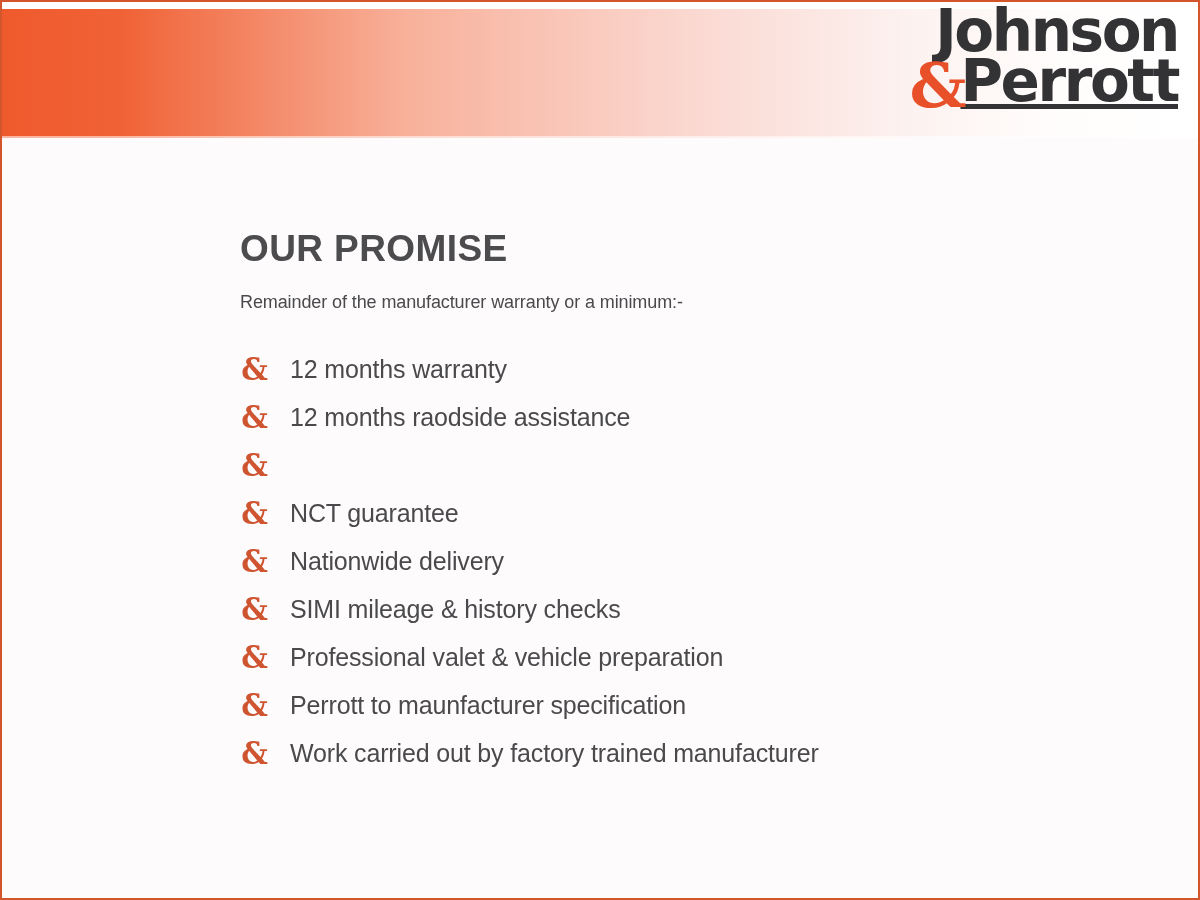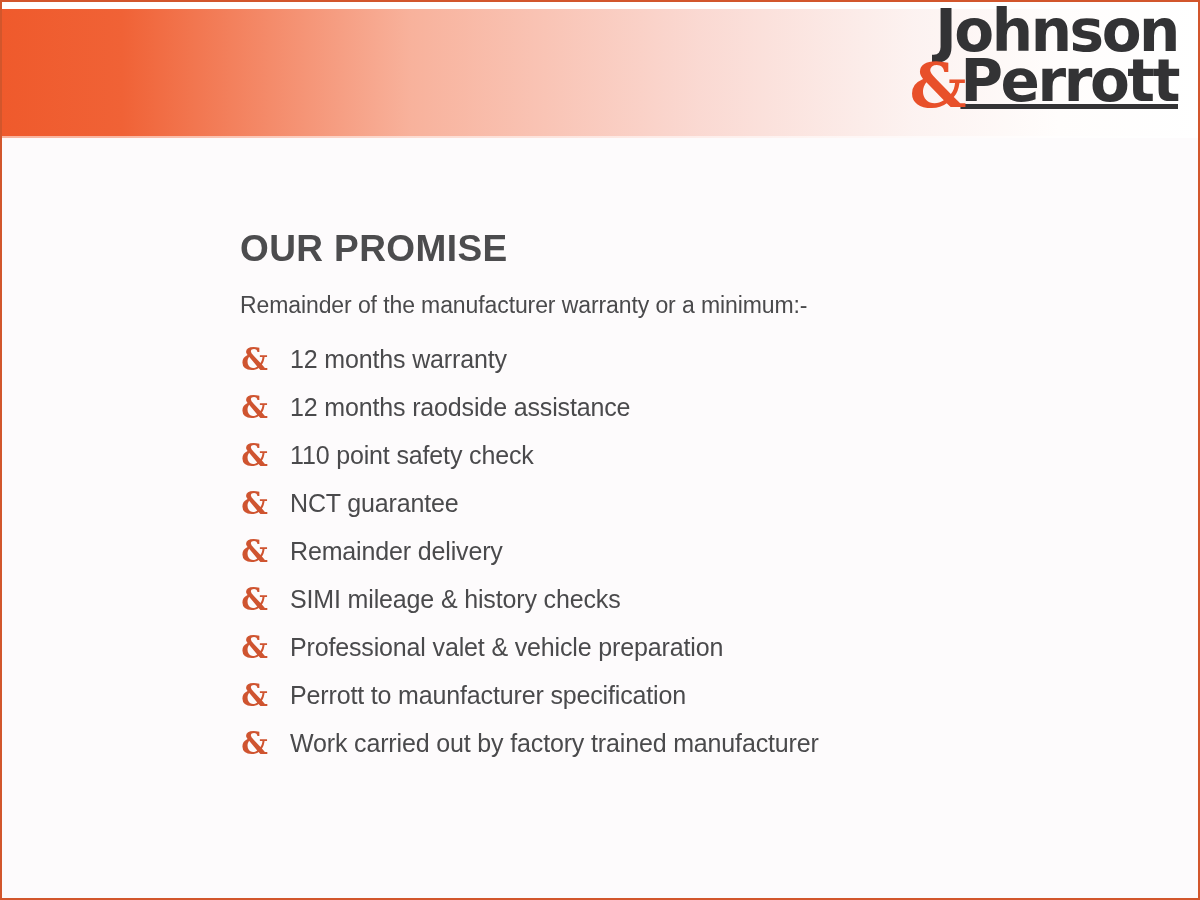--- a/index.html
+++ b/index.html
@@ -116,25 +116,25 @@
 
   .page-title {
     font-size: 37px;
     font-weight: bold;
     letter-spacing: 0.4px;
     color: #4c4c4e;
     margin-bottom: 22px;
   }
 
   .subtitle {
-    font-size: 23px;
+    font-size: 18px;
     font-weight: normal;
     color: #4a4a4c;
     letter-spacing: -0.1px;
-    margin-bottom: 16px;
+    margin-bottom: 32px;
   }
 
   
   .promise-list {
     list-style: none;
   }
 
   .promise-item {
     display: flex;
     align-items: center;
@@ -182,29 +182,28 @@
       <li class="promise-item">
         <span class="bullet-amp">&amp;</span>
         <span class="promise-text">12 months warranty</span>
       </li>
       <li class="promise-item">
         <span class="bullet-amp">&amp;</span>
         <span class="promise-text">12 months raodside assistance</span>
       </li>
       <li class="promise-item">
         <span class="bullet-amp">&amp;</span>
-        <span class="promise-text">110 point safety check</span>
       </li>
       <li class="promise-item">
         <span class="bullet-amp">&amp;</span>
         <span class="promise-text">NCT guarantee</span>
       </li>
       <li class="promise-item">
         <span class="bullet-amp">&amp;</span>
-        <span class="promise-text">Remainder delivery</span>
+        <span class="promise-text">Nationwide delivery</span>
       </li>
       <li class="promise-item">
         <span class="bullet-amp">&amp;</span>
         <span class="promise-text">SIMI mileage &amp; history checks</span>
       </li>
       <li class="promise-item">
         <span class="bullet-amp">&amp;</span>
         <span class="promise-text">Professional valet &amp; vehicle preparation</span>
       </li>
       <li class="promise-item">

